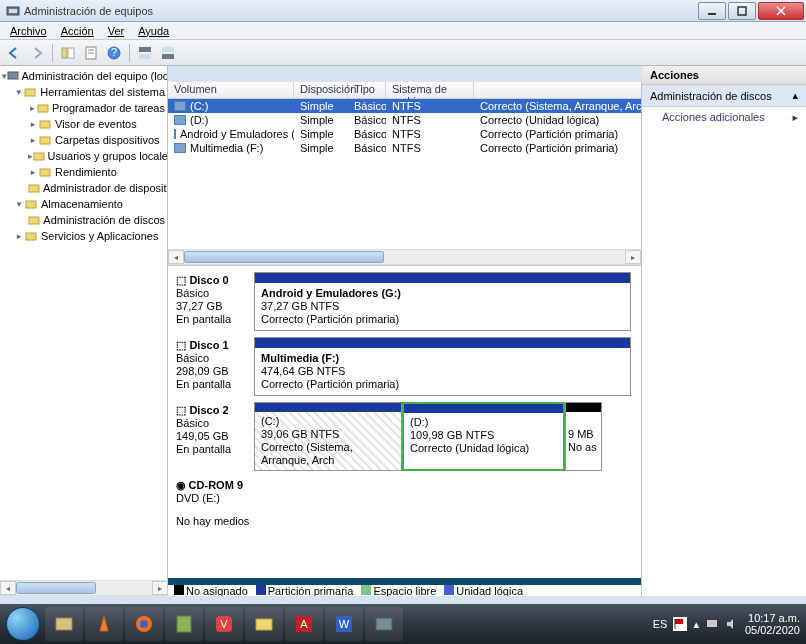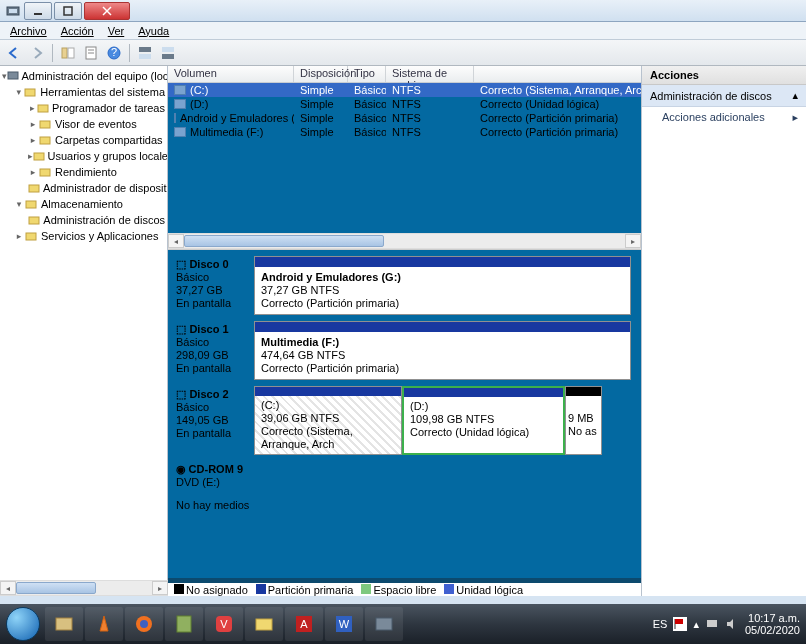--- a/index.html
+++ b/index.html
@@ -26,21 +26,21 @@
 .main { display: flex; height: 530px; }
 .tree { width: 168px; background: #fff; border-right: 1px solid #b8c2ce; overflow-y: auto; overflow-x: hidden; padding: 2px 0; }
 .tree-item { display: flex; align-items: center; padding: 1px 2px; white-space: nowrap; cursor: default; }
 .tree-item .tw { width: 10px; text-align: center; color: #666; font-size: 9px; }
 .tree-item .ico { width: 14px; height: 14px; margin-right: 3px; display: inline-flex; align-items: center; justify-content: center; }
 .tree-item.l0 { padding-left: 2px; }
 .tree-item.l1 { padding-left: 14px; }
 .tree-item.l2 { padding-left: 28px; }
 
 
-.center { flex: 1; display: flex; flex-direction: column; background: #0369a1; border-right: 1px solid #b8c2ce; overflow: hidden; }
+.center { flex: 1; display: flex; flex-direction: column; background: #ffffff; border-right: 1px solid #b8c2ce; overflow: hidden; margin-top: 16px; }
 .grid-head { display: flex; background: linear-gradient(#fdfdfd,#eaedef); border-bottom: 1px solid #c8cdd2; height: 17px; }
 .grid-head div { padding: 1px 6px; border-right: 1px solid #d0d4d8; color: #334; }
 .col-vol { width: 126px; } .col-disp { width: 54px; } .col-tipo { width: 38px; } .col-fs { width: 88px; } .col-est { flex: 1; }
 .grid-body { flex: 0 0 150px; overflow: auto; }
 .grid-row { display: flex; height: 14px; align-items: center; }
 .grid-row.sel { background: #3369c6; color: #fff; }
 .grid-row div { padding: 0 6px; white-space: nowrap; overflow: hidden; }
 .grid-row .col-vol { display: flex; align-items: center; }
 .vol-ico { width: 12px; height: 10px; background: #7aa3cf; border: 1px solid #5080b0; margin-right: 4px; display: inline-block; }
 
@@ -62,21 +62,21 @@
 .disk2-row { display: flex; }
 .disk2-part { border: 1px solid #909090; background: #fff; position: relative; }
 .disk2-part .band { height: 9px; }
 .disk2-part .band.blue { background: #1838a0; }
 .disk2-part .band.navy { background: #0c2060; }
 .disk2-part .inner { padding: 3px 6px; line-height: 13px; }
 .sel-border { border: 2px solid #3cb04c !important; }
 .hatch { background: repeating-linear-gradient(45deg,#fff,#fff 4px,#e4e4e4 4px,#e4e4e4 6px); }
 
 
-.legend { height: 18px; background: #fff; border-top: 5px solid #0c4a6e; display: flex; align-items: center; gap: 8px; padding: 0 6px; font-size: 10px; }
+.legend { height: 18px; background: #fff; border-top: 7px solid #0c4a6e; display: flex; gap: 8px; padding: 0 6px; font-size: 10px; }
 .leg-sw { width: 10px; height: 10px; display: inline-block; margin-right: 2px; }
 
 
 .actions { width: 164px; background: #fff; }
 .actions .hdr { background: linear-gradient(#f0f0f0,#e0e0e0); padding: 3px 8px; font-weight: bold; border-bottom: 1px solid #c8c8c8; }
 .actions .sel-row { background: #dce7f5; padding: 4px 8px; border-bottom: 1px solid #c8d4e4; display: flex; justify-content: space-between; align-items: center; }
 .actions .act-row { padding: 4px 8px 4px 20px; display: flex; justify-content: space-between; color: #2a3f5f; }
 
 
 .taskbar { position: absolute; bottom: 0; left: 0; right: 0; height: 40px; background: linear-gradient(#4a5460,#2e3640 50%,#1a2028); display: flex; align-items: center; padding: 0 2px; }
@@ -90,20 +90,21 @@
 </head>
 <body>
 
 <div class="titlebar">
   <span class="icon">
     <svg viewBox="0 0 14 14">
         <rect x="1" y="3" width="12" height="8" fill="#6a7a8a" stroke="#3a4a5a"></rect>
         <rect x="3" y="5" width="8" height="4" fill="#cde"></rect>
       </svg>
   </span>
+  <span class="title">Administración de equipos</span>
   <div class="win-btn">
       <svg viewBox="0 0 10 10">
         <line x1="1" y1="8" x2="9" y2="8" stroke="#333" stroke-width="2"></line>
       </svg>
     </div>
   <div class="win-btn">
       <svg viewBox="0 0 10 10">
         <rect x="1" y="1" width="8" height="8" fill="none" stroke="#333" stroke-width="1.5"></rect>
       </svg>
     </div>
@@ -208,21 +209,21 @@
           </span>
           <span>Visor de eventos</span>
         </div>
         <div class="tree-item l2">
           <span class="tw">▸</span>
           <span class="ico">
             <svg width="12" height="12" viewBox="0 0 12 12">
               <rect x="1" y="3" width="10" height="7" fill="#f0d870" stroke="#c0a040"></rect>
             </svg>
           </span>
-          <span>Carpetas compartidas</span>
+          <span>Carpetas dispositivos</span>
         </div>
         <div class="tree-item l2">
           <span class="tw">▸</span>
           <span class="ico">
             <svg width="12" height="12" viewBox="0 0 12 12">
               <rect x="1" y="3" width="10" height="7" fill="#f0d870" stroke="#c0a040"></rect>
             </svg>
           </span>
           <span>Usuarios y grupos locales</span>
         </div>

